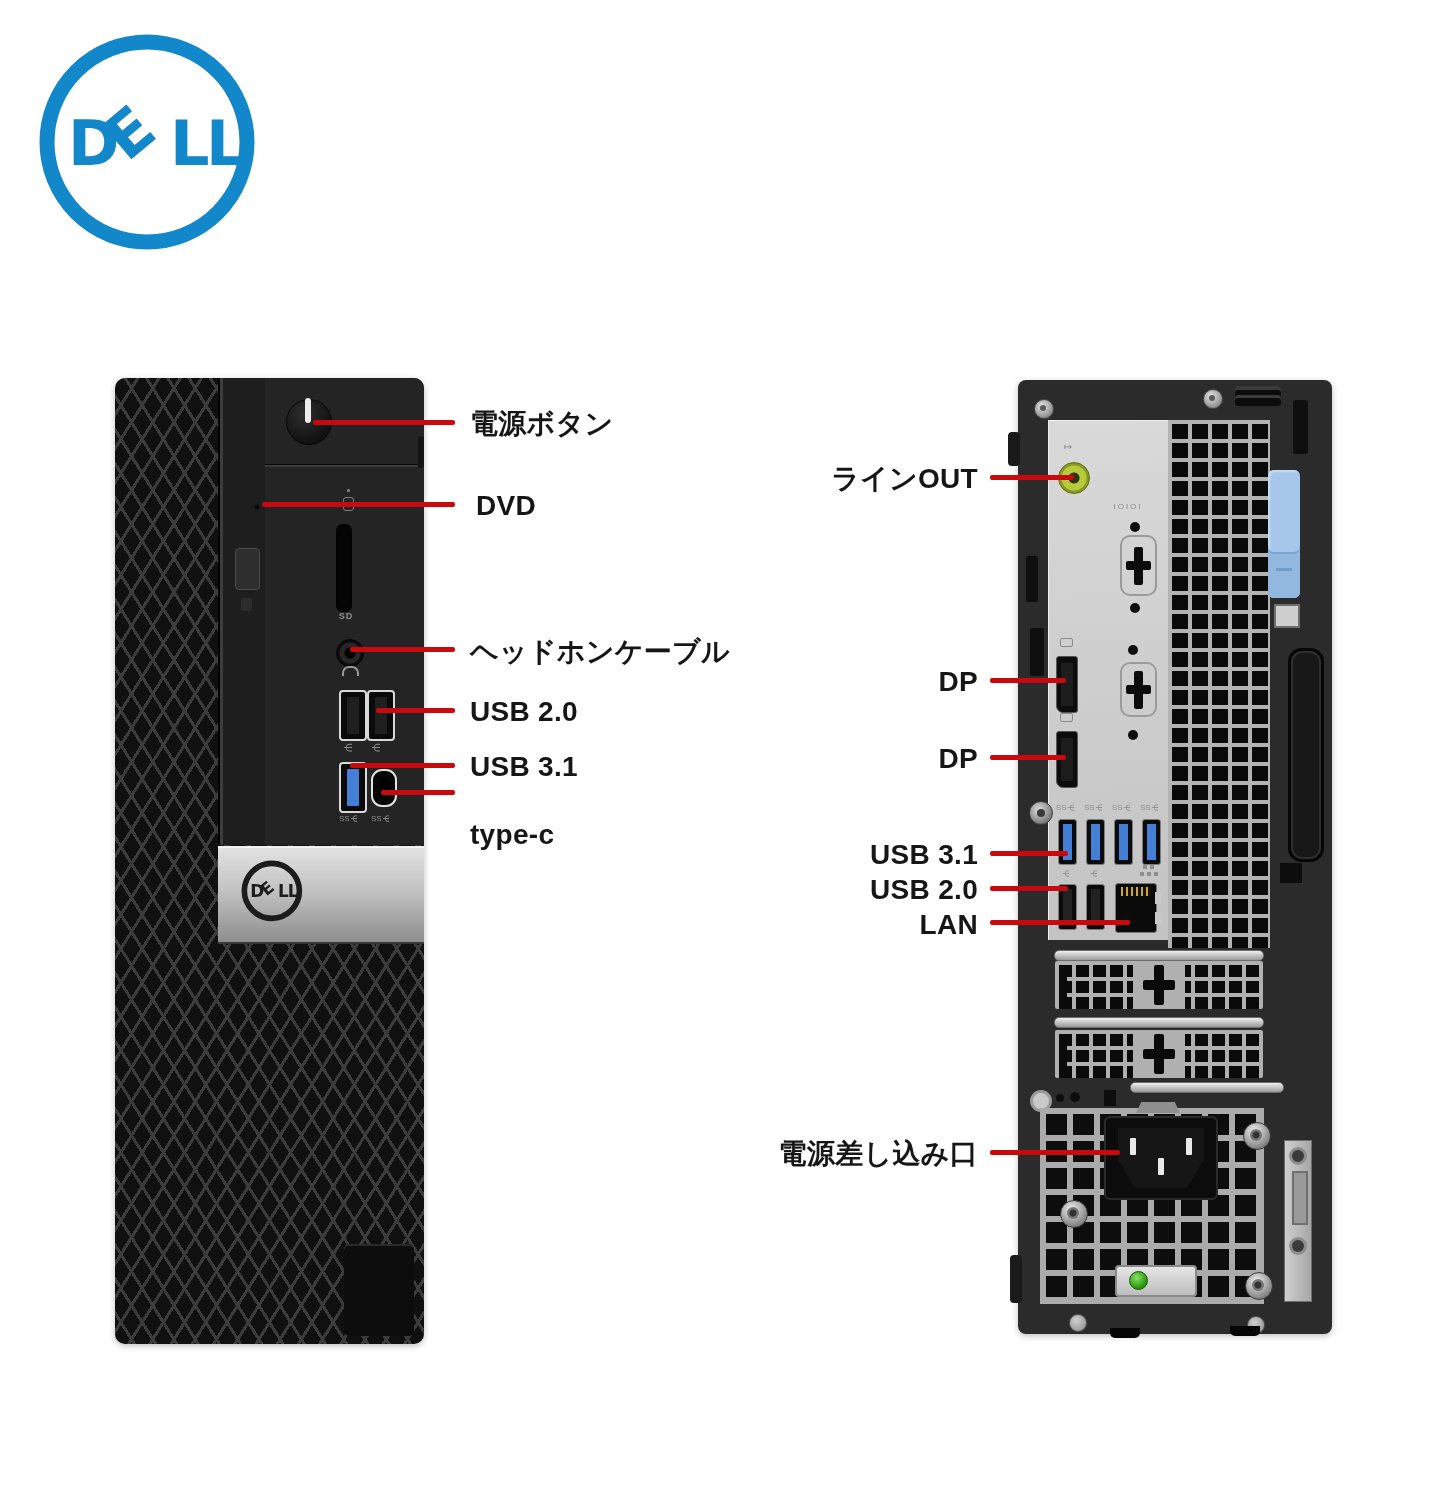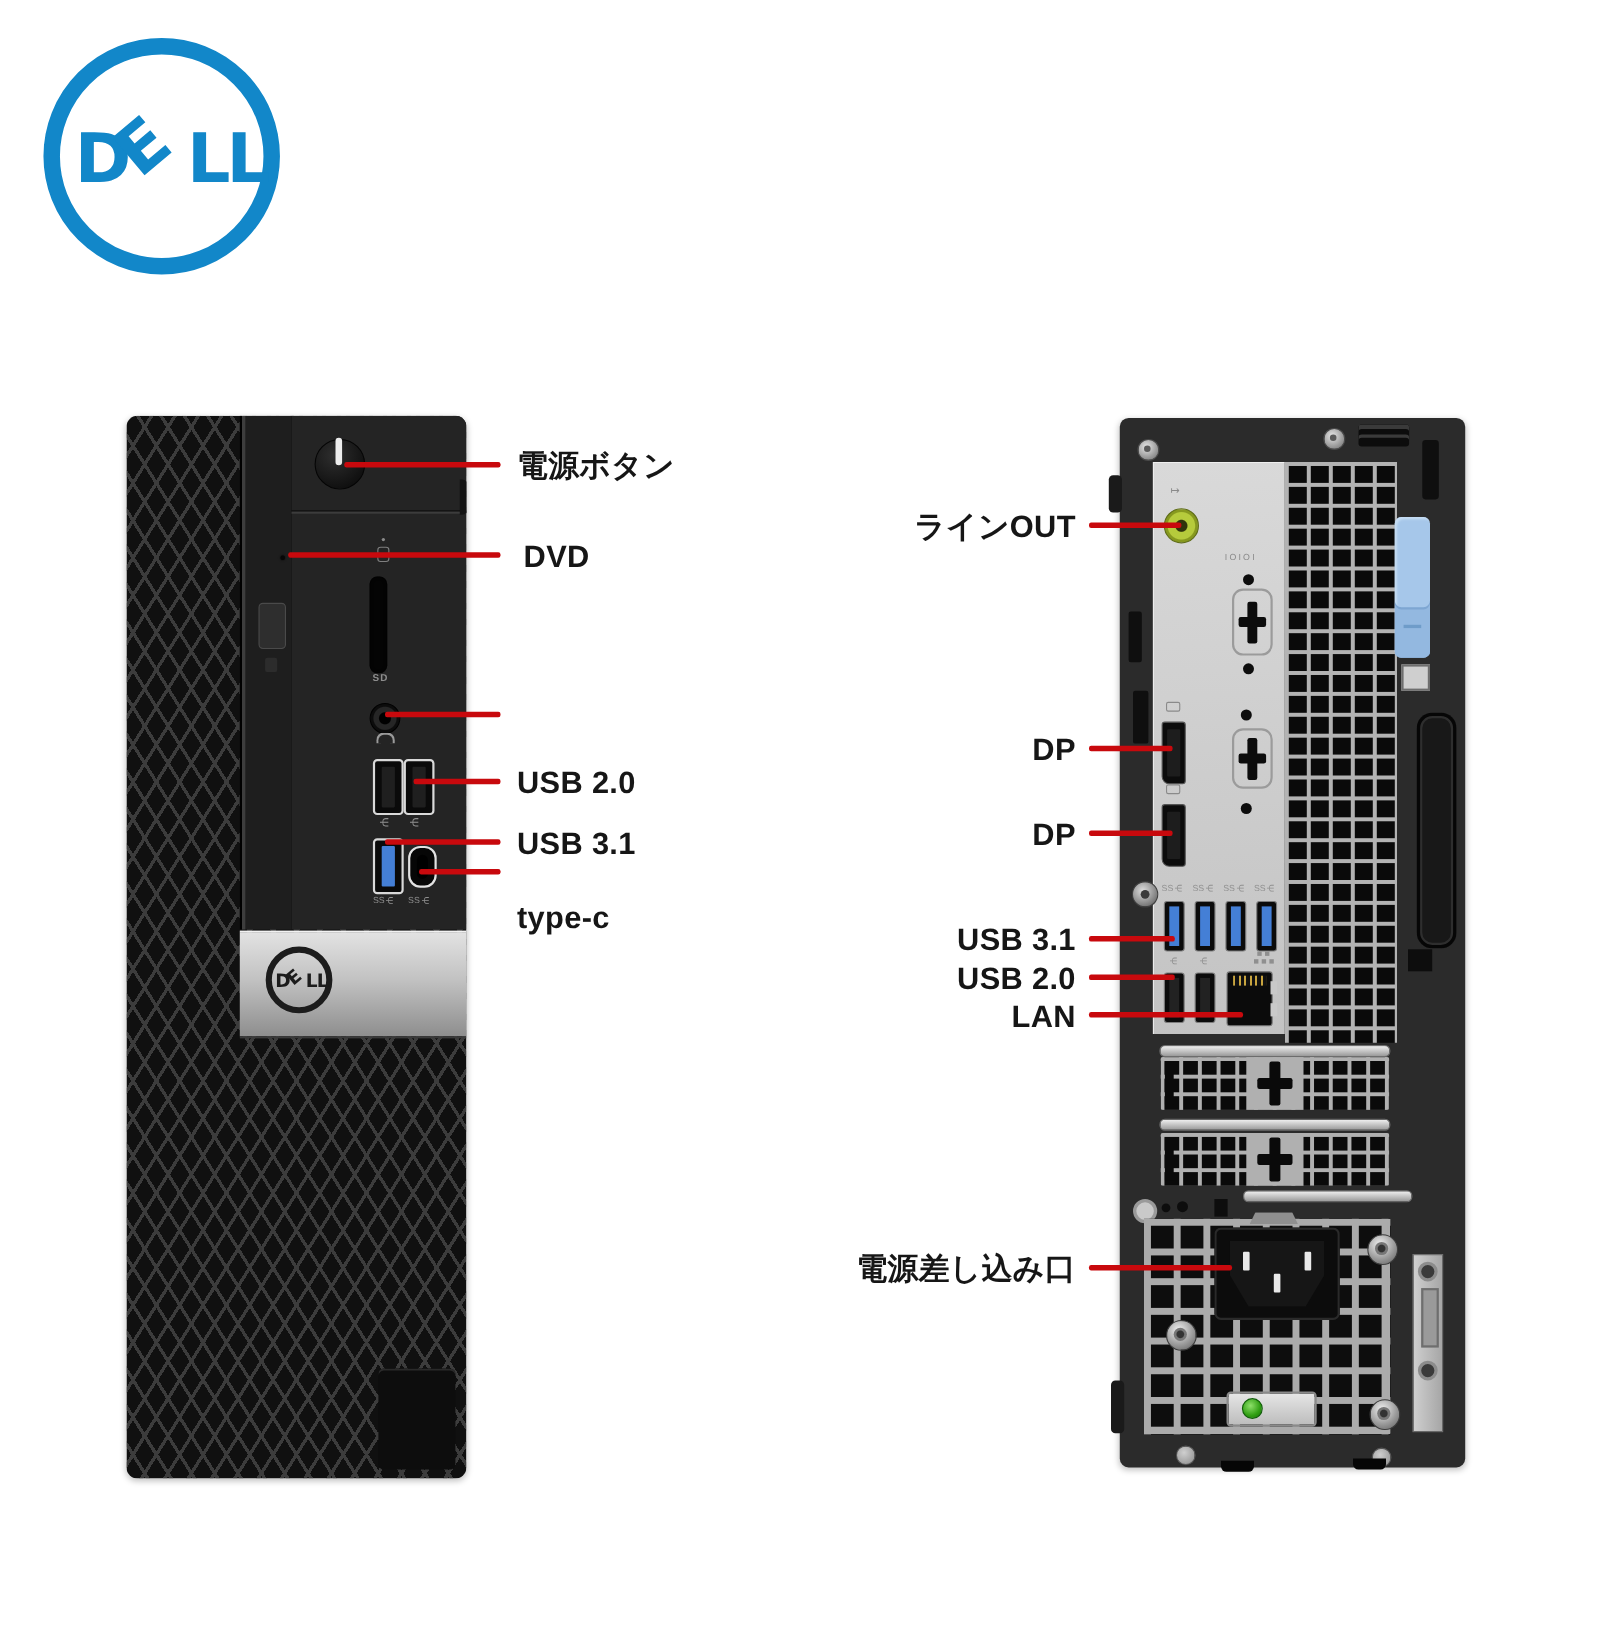--- a/index.html
+++ b/index.html
@@ -303,20 +303,21 @@
   <div class="aline" style="left:990px;top:475px;width:84px;"></div>
   <div class="aline" style="left:990px;top:678px;width:76px;"></div>
   <div class="aline" style="left:990px;top:755px;width:76px;"></div>
   <div class="aline" style="left:990px;top:851px;width:78px;"></div>
   <div class="aline" style="left:990px;top:886px;width:78px;"></div>
   <div class="aline" style="left:990px;top:920px;width:140px;"></div>
   <div class="aline" style="left:990px;top:1150px;width:130px;"></div>
 
   <div class="lbl" style="left:470px;top:407px;">電源ボタン</div>
   <div class="lbl" style="left:476px;top:489px;">DVD</div>
+  <div class="lbl" style="left:470px;top:635px;">ヘッドホンケーブル</div>
   <div class="lbl" style="left:470px;top:695px;">USB 2.0</div>
   <div class="lbl" style="left:470px;top:750px;">USB 3.1</div>
   <div class="lbl" style="left:470px;top:818px;">type-c</div>
 
   <div class="lbl lbl-r" style="top:462px;">ラインOUT</div>
   <div class="lbl lbl-r" style="top:665px;">DP</div>
   <div class="lbl lbl-r" style="top:742px;">DP</div>
   <div class="lbl lbl-r" style="top:838px;">USB 3.1</div>
   <div class="lbl lbl-r" style="top:873px;">USB 2.0</div>
   <div class="lbl lbl-r" style="top:908px;">LAN</div>

